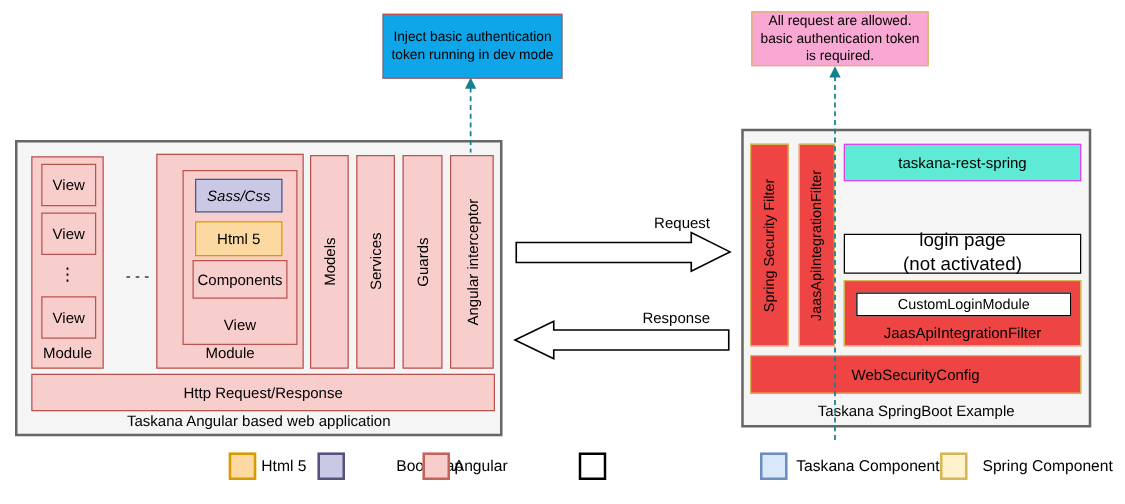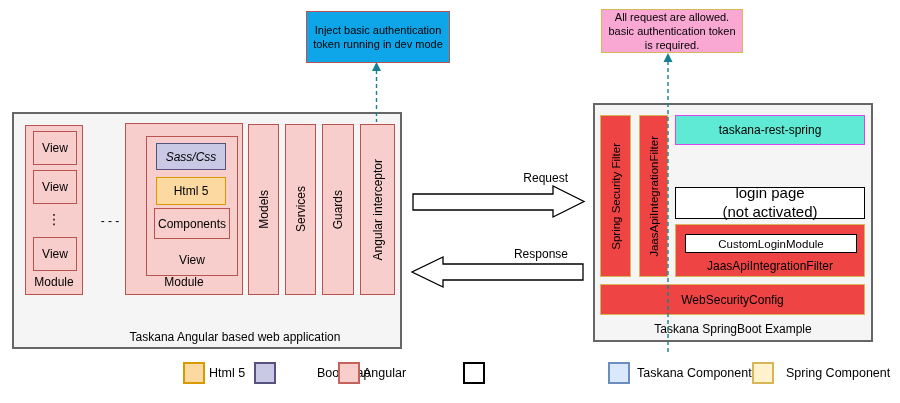--- a/index.html
+++ b/index.html
@@ -65,22 +65,23 @@
     <div class="box pink" style="left:271px;top:10px;width:31px;height:171px;">
       <span class="vtext">Services</span>
     </div>
     <div class="box pink" style="left:308px;top:10px;width:32px;height:171px;">
       <span class="vtext">Guards</span>
     </div>
     <div class="box pink" style="left:346px;top:10px;width:35px;height:171px;">
       <span class="vtext">Angular interceptor</span>
     </div>
 
+    <div class="box pink" style="left:11px;top:185px;width:371px;height:30px;">Http Request/Response</div>
 
-    <div class="lbl" style="bottom:3px;padding-left:28px;">Taskana Angular based web application</div>
+    <div class="lbl" style="bottom:3px;">Taskana Angular based web application</div>
   </div>
 
   <div class="panel" style="left:593px;top:103px;width:280px;height:239px;">
 
     <div class="box yellow" style="left:5px;top:10px;width:31px;height:162px;">
       <span class="vtext" style="font-size:11.5px;">Spring Security Filter</span>
     </div>
     <div class="box yellow" style="left:44px;top:10px;width:29px;height:162px;">
       <span class="vtext" style="font-size:11.5px;">JaasApiIntegrationFilter</span>
     </div>

